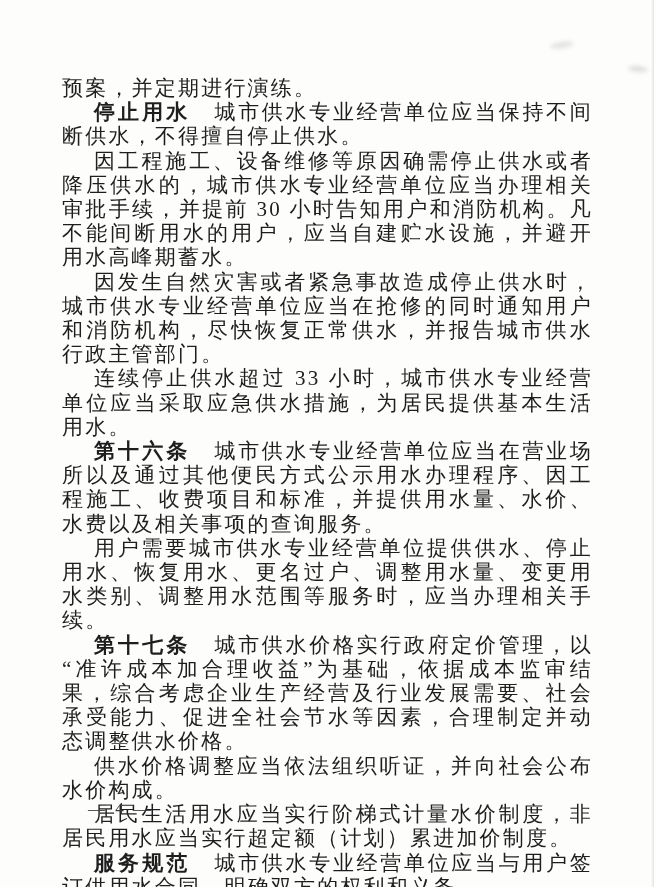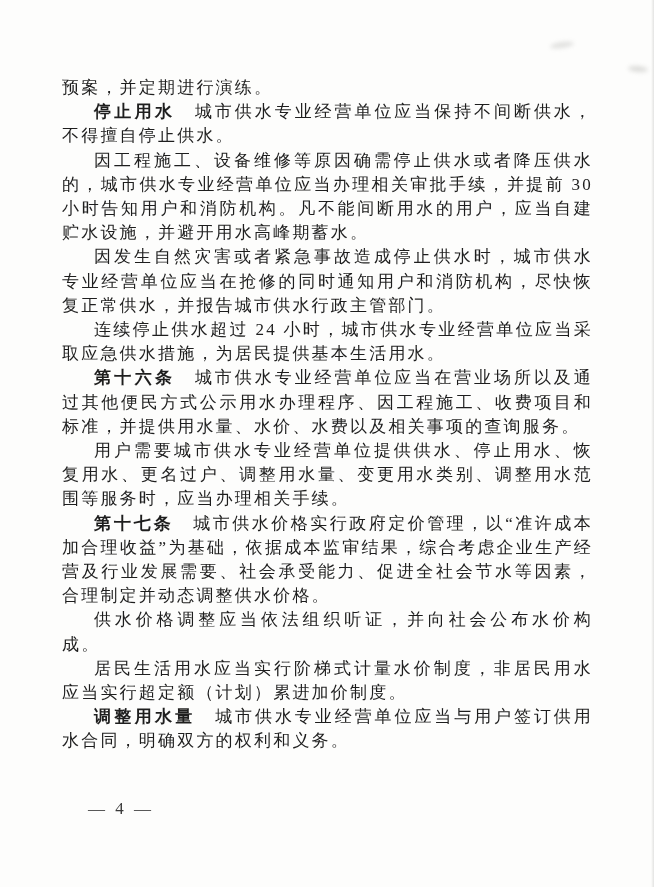--- a/index.html
+++ b/index.html
@@ -18,21 +18,21 @@
     color: #1e1e1e;
   }
   .text-block {
     position: absolute;
     left: 62px;
     top: 76px;
     width: 531px;
   }
   .para {
     margin: 0;
-    font-size: 17px;
+    font-size: 21px;
     line-height: 24.2px;
     letter-spacing: 2.2px;
     text-align: justify;
     text-justify: inter-character;
     word-break: break-all;
   }
   .para.indent {
     text-indent: 32px;
   }
   .article-no {
@@ -81,32 +81,32 @@
   <div class="text-block">
 
     <p class="para"><span>预案，并定期进行演练。</span></p>
 
     <p class="para indent"><b class="article-no">停止用水</b><span>城市供水专业经营单位应当保持不间断供水，不得擅自停止供水。</span></p>
 
     <p class="para indent"><span>因工程施工、设备维修等原因确需停止供水或者降压供水的，城市供水专业经营单位应当办理相关审批手续，并提前 30 小时告知用户和消防机构。凡不能间断用水的用户，应当自建贮水设施，并避开用水高峰期蓄水。</span></p>
 
     <p class="para indent"><span>因发生自然灾害或者紧急事故造成停止供水时，城市供水专业经营单位应当在抢修的同时通知用户和消防机构，尽快恢复正常供水，并报告城市供水行政主管部门。</span></p>
 
-    <p class="para indent"><span>连续停止供水超过 24 小时，城市供水专业经营单位应当采取应急供水措施，为居民提供基本生活用水。</span></p>
+    <p class="para indent"><span>连续停止供水超过 33 小时，城市供水专业经营单位应当采取应急供水措施，为居民提供基本生活用水。</span></p>
 
 
     <p class="para indent"><b class="article-no">第十六条</b><span>城市供水专业经营单位应当在营业场所以及通过其他便民方式公示用水办理程序、因工程施工、收费项目和标准，并提供用水量、水价、水费以及相关事项的查询服务。</span></p>
 
     <p class="para indent"><span>用户需要城市供水专业经营单位提供供水、停止用水、恢复用水、更名过户、调整用水量、变更用水类别、调整用水范围等服务时，应当办理相关手续。</span></p>
 
     <p class="para indent"><b class="article-no">第十七条</b><span>城市供水价格实行政府定价管理，以“准许成本加合理收益”为基础，依据成本监审结果，综合考虑企业生产经营及行业发展需要、社会承受能力、促进全社会节水等因素，合理制定并动态调整供水价格。</span></p>
 
     <p class="para indent"><span>供水价格调整应当依法组织听证，并向社会公布水价构成。</span></p>
 
     <p class="para indent"><span>居民生活用水应当实行阶梯式计量水价制度，非居民用水应当实行超定额（计划）累进加价制度。</span></p>
 
-    <p class="para indent"><b class="article-no">调整用水量</b><span>城市供水专业经营单位应当与用户签订供用水合同，明确双方的权利和义务。</span></p>
+    <p class="para indent"><b class="article-no">服务规范</b><span>城市供水专业经营单位应当与用户签订供用水合同，明确双方的权利和义务。</span></p>
 
   </div>
 
   <div class="page-number">— 4 —</div>
 
 </div>
 
 </body></html>

